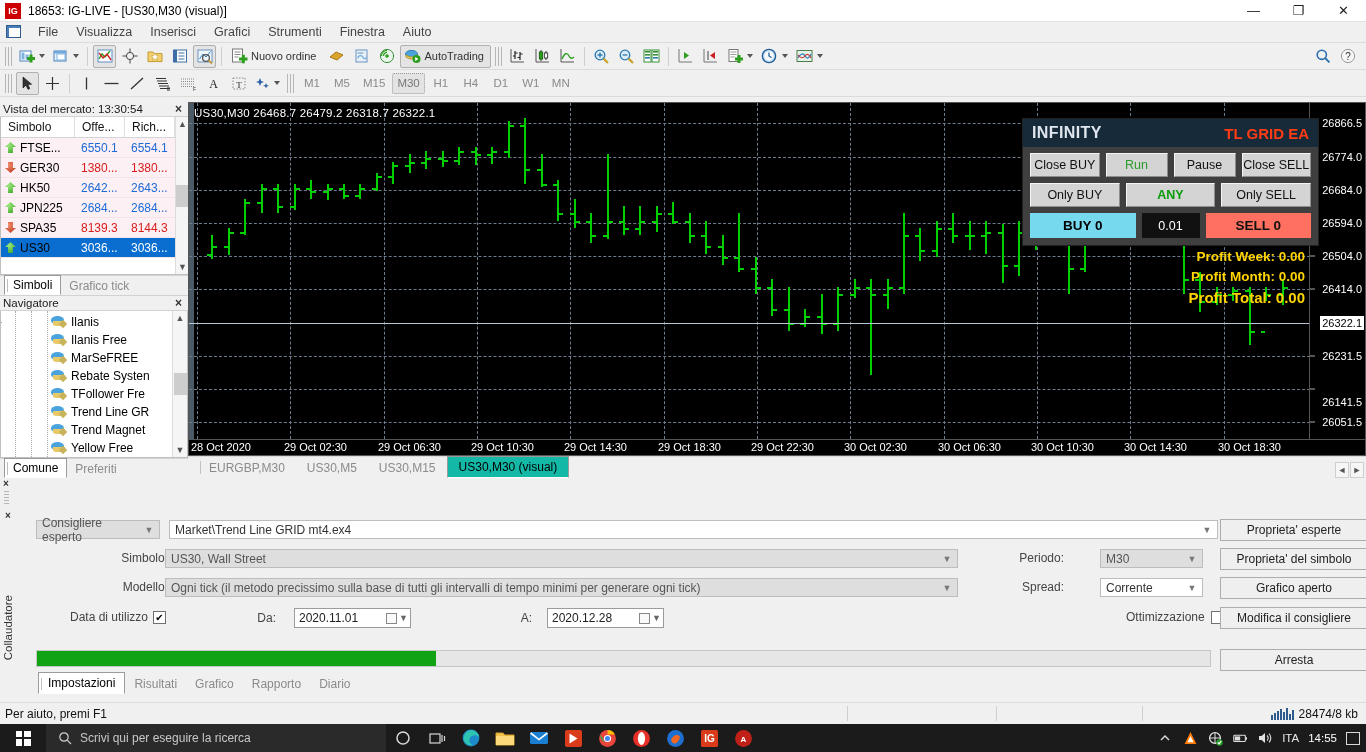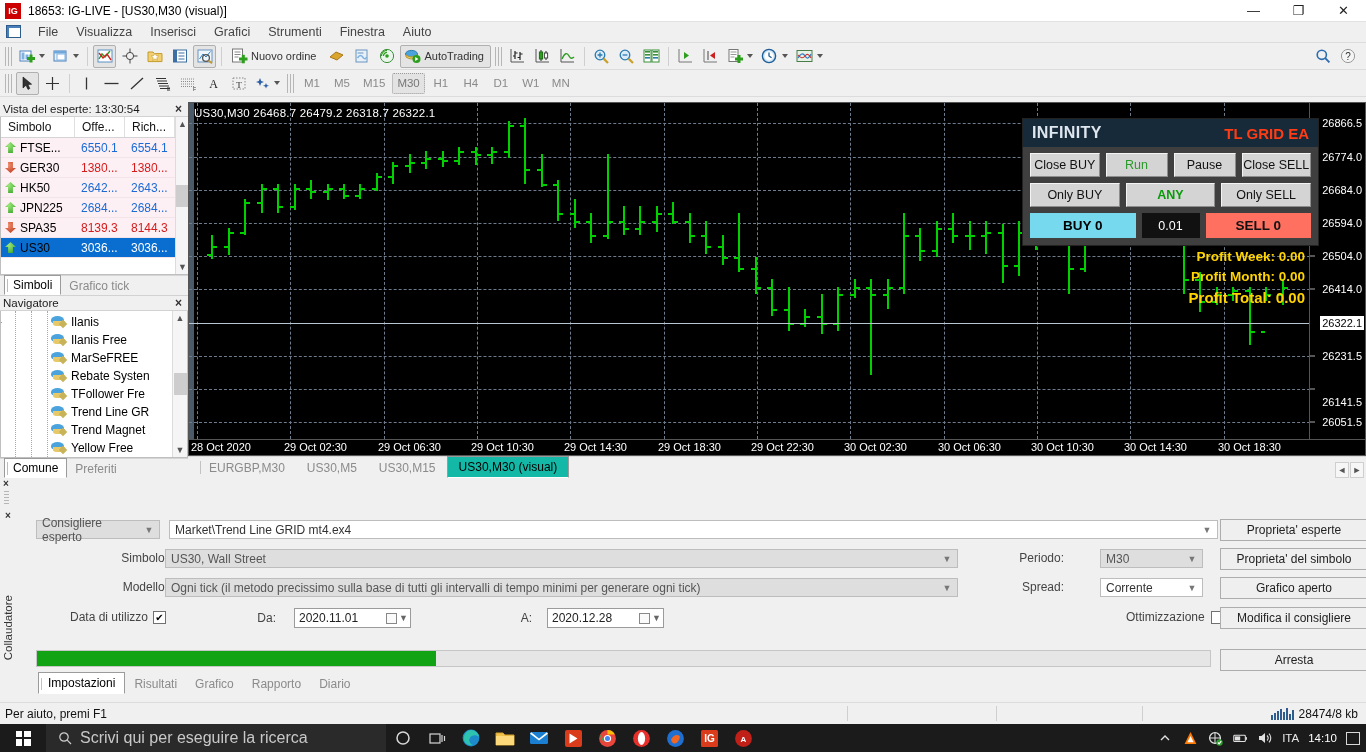--- a/index.html
+++ b/index.html
@@ -190,21 +190,21 @@
   .sb-sep{width:1px;height:15px;background:#cfcfcf;}
   .sb-net{display:flex;align-items:center;gap:5px;margin-left:auto;padding-right:8px;}
   .netbars{display:flex;align-items:flex-end;gap:1px;height:12px;}
   .netbars i{width:2px;background:#2d5b8e;}
 
   
   .taskbar{position:absolute;left:0;top:724px;width:1366px;height:28px;background:#1b1b1b;display:flex;align-items:center;}
   .tb-start{width:46px;height:28px;display:flex;align-items:center;justify-content:center;}
   .winlogo{width:15px;height:15px;display:grid;grid-template-columns:1fr 1fr;grid-template-rows:1fr 1fr;gap:2px;}
   .winlogo i{background:#fff;display:block;}
-  .tb-search{width:340px;height:28px;background:#2a2a2a;display:flex;align-items:center;gap:8px;padding-left:12px;color:#c8c8c8;font-size:16px;}
+  .tb-search{width:340px;height:28px;background:#2a2a2a;display:flex;align-items:center;gap:8px;padding-left:12px;color:#c8c8c8;font-size:12px;}
   .tb-ico{width:34px;height:28px;display:flex;align-items:center;justify-content:center;}
   .tb-right2{margin-left:auto;display:flex;align-items:center;gap:9px;padding-right:6px;color:#e8e8e8;font-size:11.5px;}
   .tray-ico{width:16px;height:16px;display:flex;align-items:center;justify-content:center;}
   .clock{display:flex;flex-direction:column;align-items:center;line-height:1.05;font-size:11.5px;color:#fff;}
   .notif{width:14px;height:13px;border:1px solid #d8d8d8;}
 </style>
 </head>
 <body>
 
 <div class="app">
@@ -518,21 +518,21 @@
     <div class="tf">D1</div>
     <div class="tf">W1</div>
     <div class="tf">MN</div>
   </div>
 
   <div class="body-area">
 
     <div class="leftdock">
 
       <div class="panel-head">
-        <span>Vista del esperte: 13:30:54</span>
+        <span>Vista del mercato: 13:30:54</span>
         <span class="x">×</span>
       </div>
 
       <div class="mw">
         <div style="flex:1;display:flex;">
           <div class="mw-table">
             <div class="mw-hdr">
               <div class="col-sym">Simbolo</div>
               <div class="col-bid">Offe...</div>
               <div class="col-ask">Rich...</div>
@@ -1240,18 +1240,18 @@
           </svg>
       </span>
       <span class="tray-ico">
         <svg width="16" height="14" viewBox="0 0 16 14">
             <path d="M2 5 h2.5 L8 2 v10 L4.5 9 H2z" fill="#e0e0e0"></path>
             <path d="M10 4.5 a3.6 3.6 0 0 1 0 5M12 2.6 a6.4 6.4 0 0 1 0 8.8" fill="none" stroke="#e0e0e0" stroke-width="1.1"></path>
           </svg>
       </span>
       <span>ITA</span>
       <span class="clock">
-        <span>14:10</span>
+        <span>14:55</span>
       </span>
       <span class="notif"></span>
     </div>
   </div>
 </div>
 
 </body></html>

